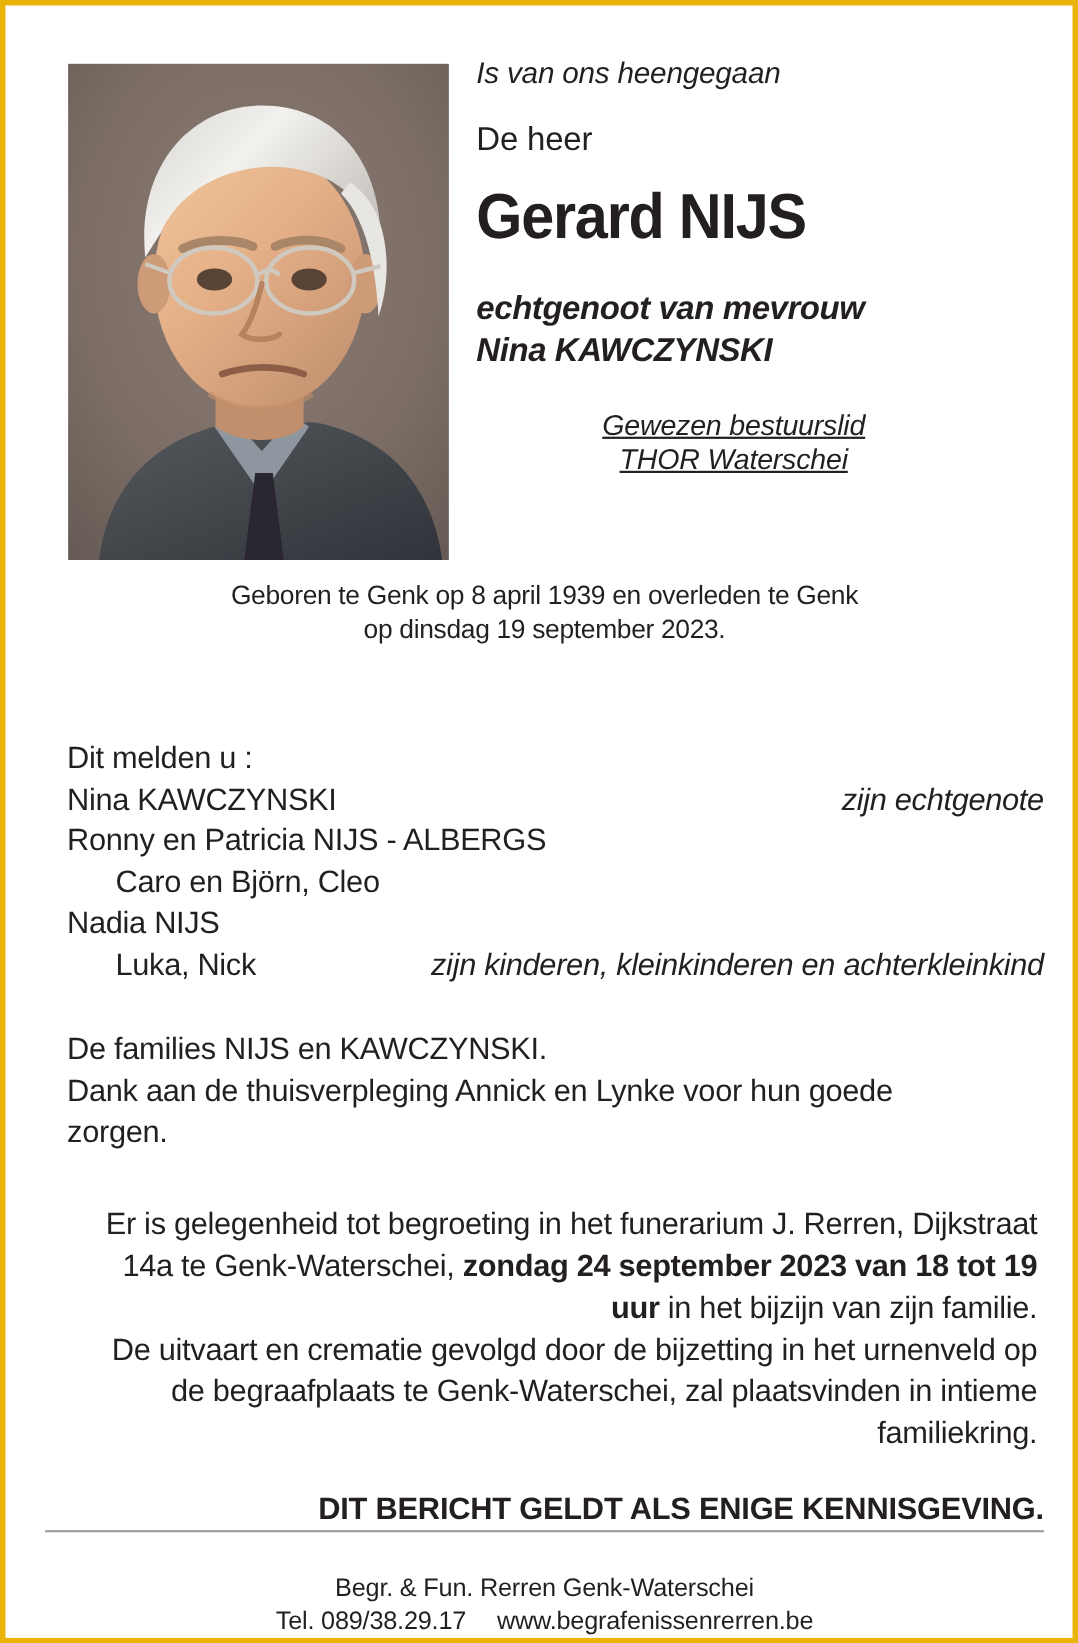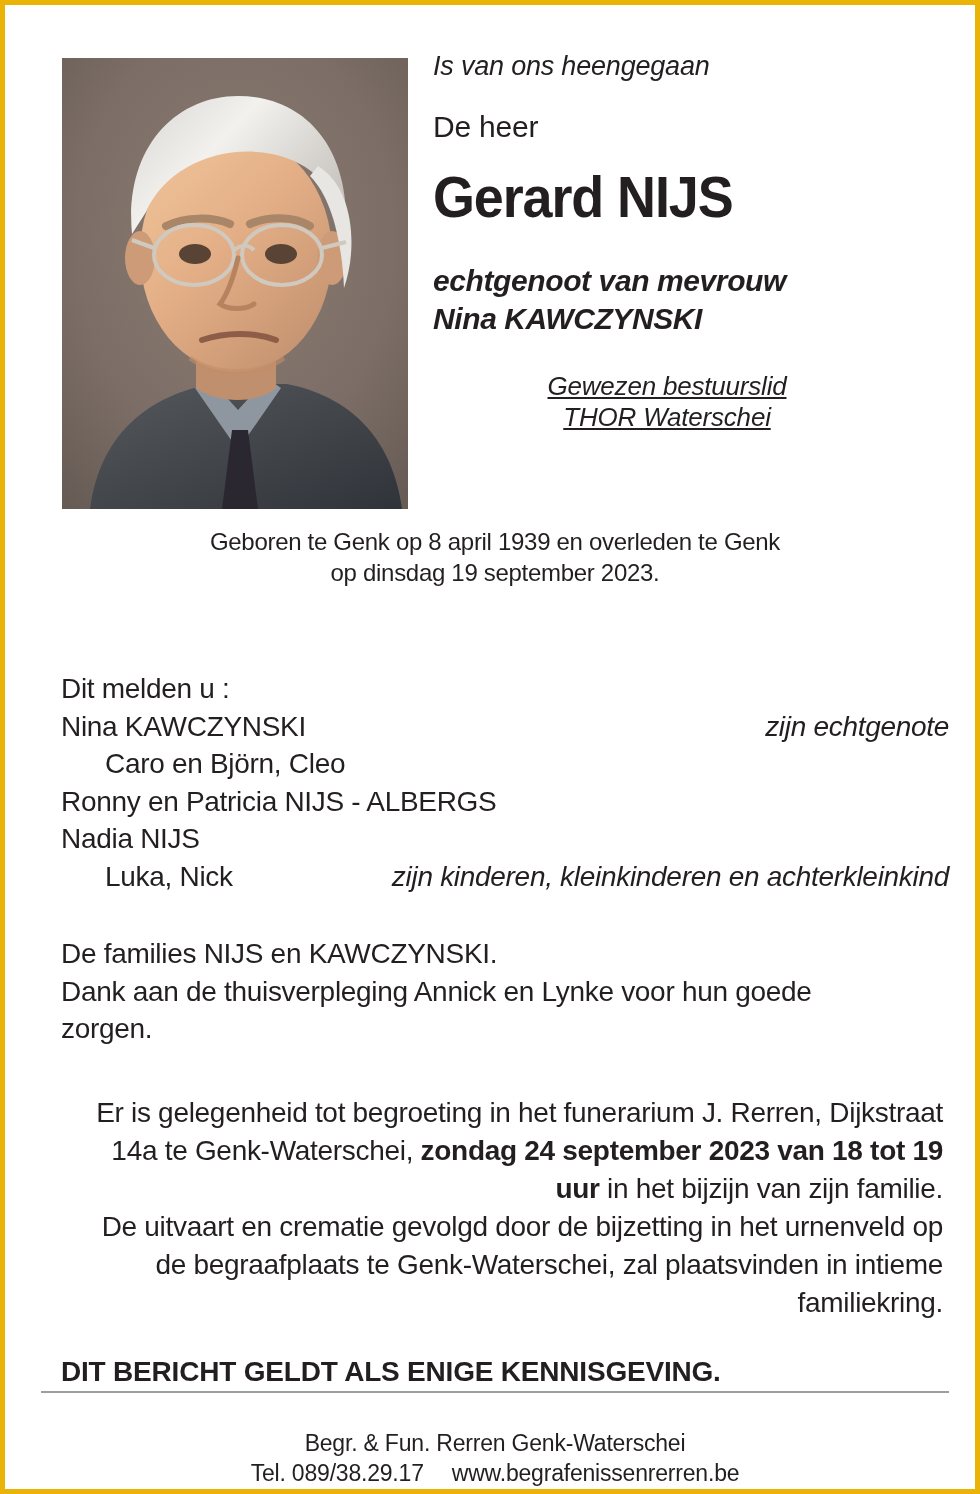--- a/index.html
+++ b/index.html
@@ -158,21 +158,21 @@
 
   .rouwadres {
     margin-top: 38px;
     font-size: 28px;
     line-height: 1.3;
     letter-spacing: -0.3px;
   }
 
   .notice {
     margin-top: 34px;
-    text-align: left;
+    text-align: right;
     font-size: 28px;
     font-weight: bold;
     letter-spacing: -0.2px;
   }
 
   
   .divider {
     position: absolute;
     left: 36px;
     top: 1386px;
@@ -290,23 +290,23 @@
 
   <div class="body-wrap">
 
     <div class="announce-lead">Dit melden u :</div>
 
     <div class="fam-row">
       <span>Nina KAWCZYNSKI</span>
       <span class="rel">zijn echtgenote</span>
     </div>
 
+    <div class="fam-line">Ronny en Patricia NIJS - ALBERGS</div>
+
     <div class="fam-line indent">Caro en Björn, Cleo</div>
-
-    <div class="fam-line">Ronny en Patricia NIJS - ALBERGS</div>
 
     <div class="fam-line">Nadia NIJS</div>
 
     <div class="fam-row indent">
       <span>Luka, Nick</span>
       <span class="rel">zijn kinderen, kleinkinderen en achterkleinkind</span>
     </div>
 
     <div class="families">
       <div>De families NIJS en KAWCZYNSKI.</div>

